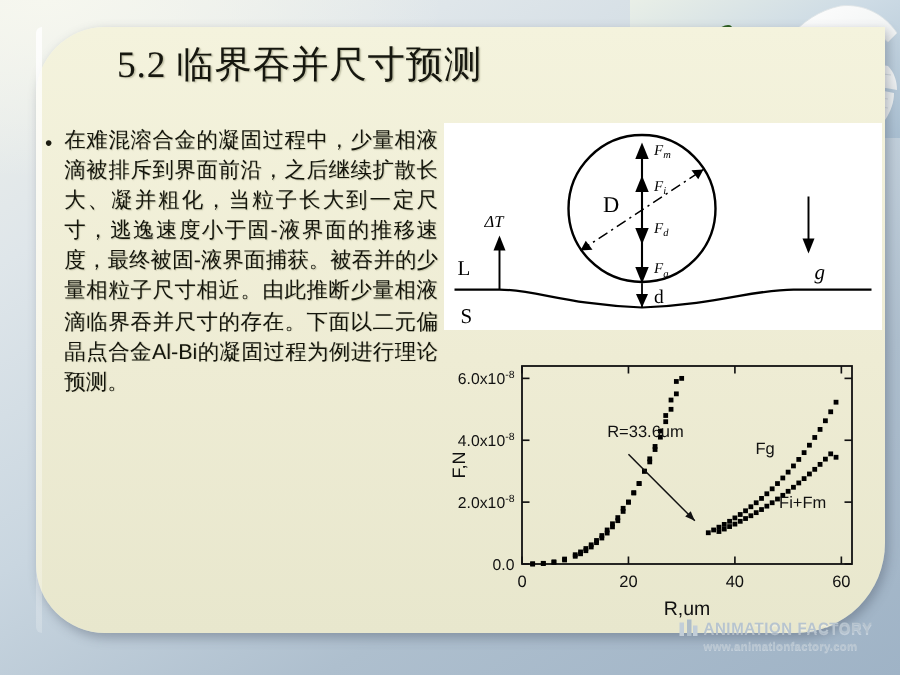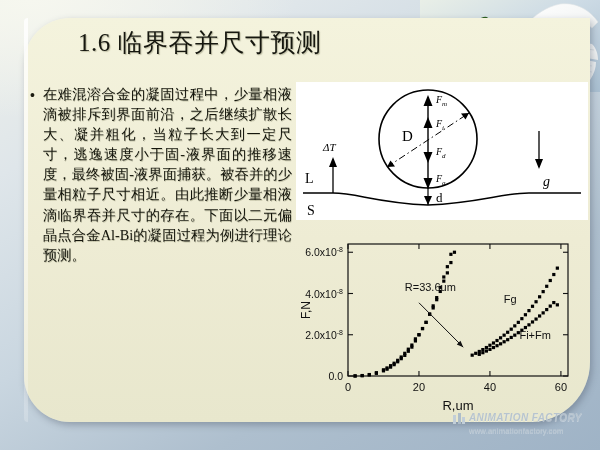--- a/index.html
+++ b/index.html
@@ -41,21 +41,21 @@
   }
   
   #bullet-block{
     position:absolute;left:30px;top:84px;width:262px;
     display:flex;gap:8px;
   }
   #bullet-dot{
     font-size:14px;line-height:20px;color:#1b1b10;flex:0 0 auto;padding-top:1px;
   }
   #body-text{
-    font-family:Liberation Serif, serif;
+    font-family:Liberation Sans, sans-serif;
     font-size:14.3px;line-height:20.1px;color:#14150c;
     text-align:justify;text-justify:inter-ideograph;
     text-shadow:.6px .6px .6px rgba(160,160,130,.5);
   }
   
   #caption{
     position:absolute;left:52px;top:333px;width:248px;
     font-family:"Liberation Sans","DejaVu Sans",sans-serif;
     font-size:12.6px;line-height:19px;color:#16170f;
     text-shadow:.6px .6px .6px rgba(160,160,130,.5);
@@ -76,22 +76,22 @@
     position:absolute;left:420px;top:0px;width:180px;height:92px;
     overflow:hidden;
   }
   
   #watermark{
     position:absolute;left:452px;top:412px;width:148px;height:30px;
     color:#b7c4cf;font-size:10px;line-height:11px;font-weight:bold;
     letter-spacing:.4px;
     text-shadow:0 1px 0 rgba(255,255,255,.35);
   }
-  #watermark .wm-sub{font-size:7.6px;font-weight:normal;letter-spacing:.2px;color:#b9c6d1;}
-  #watermark .wm-row{display:flex;align-items:flex-start;gap:3px;font-style:italic;}
+  #watermark .wm-sub{font-size:7.6px;font-weight:bold;letter-spacing:.2px;color:#b9c6d1;}
+  #watermark .wm-row{display:flex;align-items:flex-end;gap:3px;}
 </style>
 </head>
 <body>
 
 <div id="slide">
 
   <div class="wash"></div>
 
   <div id="dove">
     <svg width="180" height="92" viewBox="0 0 180 92">
@@ -137,21 +137,21 @@
 
       <ellipse cx="86" cy="76" rx="28" ry="17" fill="url(#bodyg)"></ellipse>
       <circle cx="69" cy="74" r="10.5" fill="#ffffff"></circle>
       <circle cx="66" cy="71" r="1.7" fill="#1a1a1a"></circle>
       <path d="M59 75 L49 78 L59 80 Z" fill="#e0a23a"></path>
     </svg>
   </div>
 
   <div id="panel"></div>
 
-  <div id="title">1.6  临界吞并尺寸预测</div>
+  <div id="title">5.2  临界吞并尺寸预测</div>
 
   <div id="bullet-block">
     <span id="bullet-dot">•</span>
     <div id="body-text">在难混溶合金的凝固过程中，少量相液滴被排斥到界面前沿，之后继续扩散长大、凝并粗化，当粒子长大到一定尺寸，逃逸速度小于固-液界面的推移速度，最终被固-液界面捕获。被吞并的少量相粒子尺寸相近。由此推断少量相液滴临界吞并尺寸的存在。下面以二元偏晶点合金Al-Bi的凝固过程为例进行理论预测。</div>
   </div>
 
 
   <div id="force-diagram">
     <svg width="290" height="136" viewBox="0 0 290 136">
       <rect x="0" y="0" width="290" height="136" fill="#ffffff"></rect>

